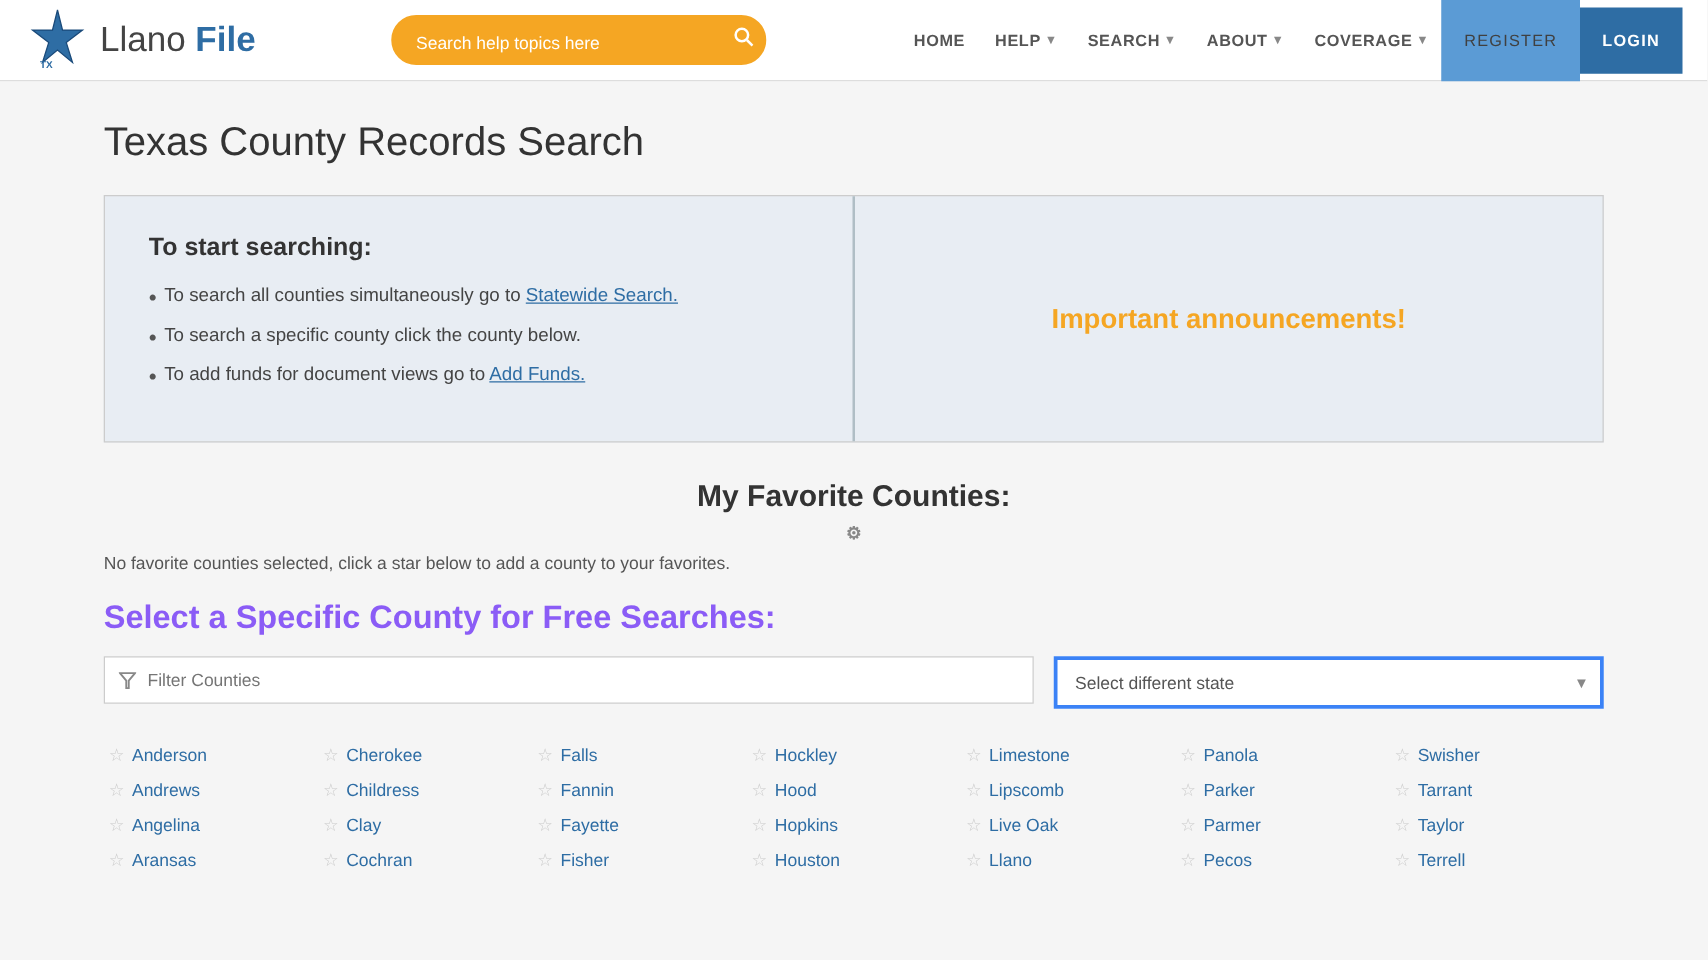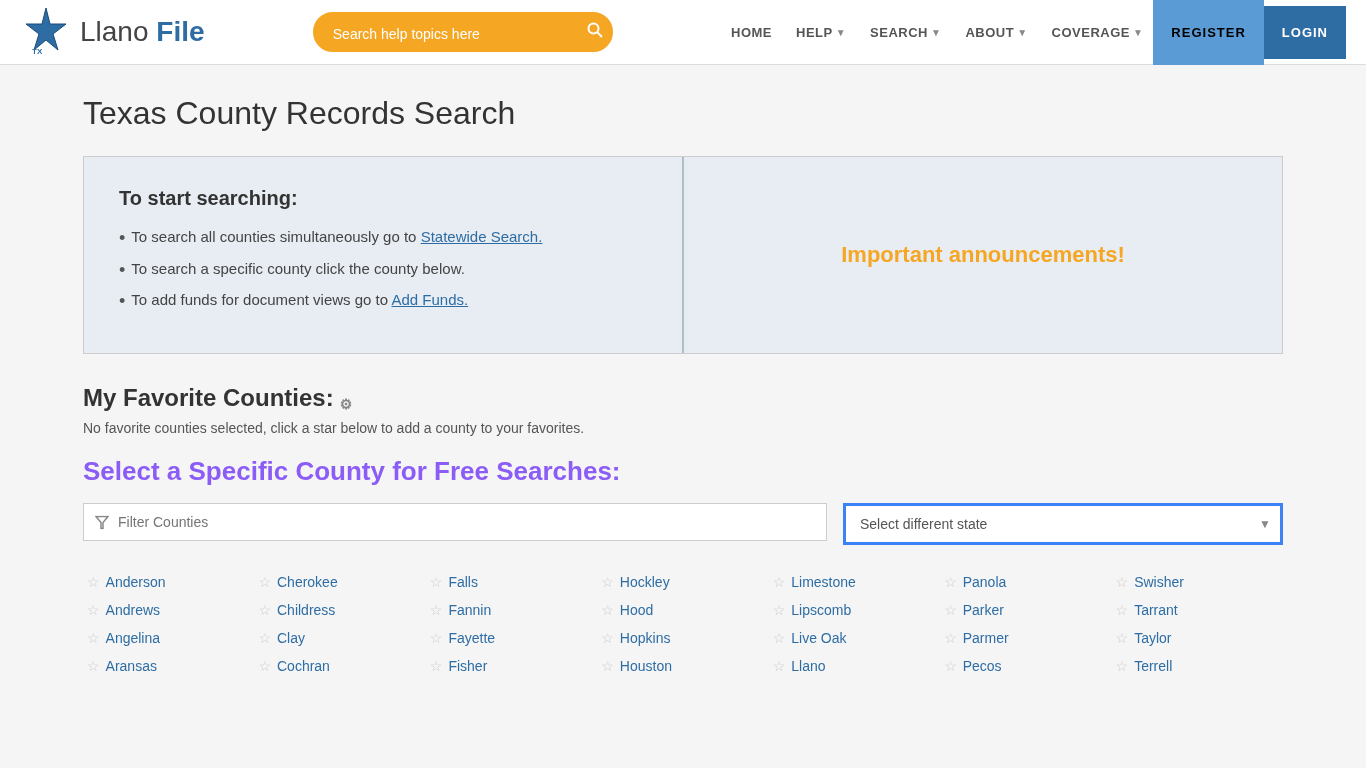--- a/index.html
+++ b/index.html
@@ -79,26 +79,26 @@
       font-weight: 600;
       padding: 8px 10px;
       letter-spacing: 0.5px;
       display: flex;
       align-items: center;
       gap: 3px;
     }
     .nav-chevron { font-size: 10px; color: #888; }
     .btn-register {
       background: #5b9bd5;
-      color: #000000;
+      color: #404040;
       border: none;
       padding: 0 18px;
       height: 65px;
       font-size: 13px;
-      font-weight: 700;
+      font-weight: 400;
       letter-spacing: 1px;
       cursor: pointer;
       text-decoration: none;
       display: flex;
       align-items: center;
     }
     .btn-login {
       background: #2e6da4;
       color: #fff;
       border: none;
@@ -182,22 +182,23 @@
     
     .favorites-section {
       margin-bottom: 20px;
     }
     .favorites-title {
       font-size: 24px;
       font-weight: 700;
       color: #333;
       margin-bottom: 8px;
       display: flex;
-      align-items: flex-end;
+      align-items: center;
       gap: 6px;
+      flex-direction: column;
     }
     .gear-small {
       font-size: 14px;
       color: #888;
       cursor: pointer;
     }
     .favorites-desc {
       font-size: 14px;
       color: #555;
       margin-bottom: 20px;

